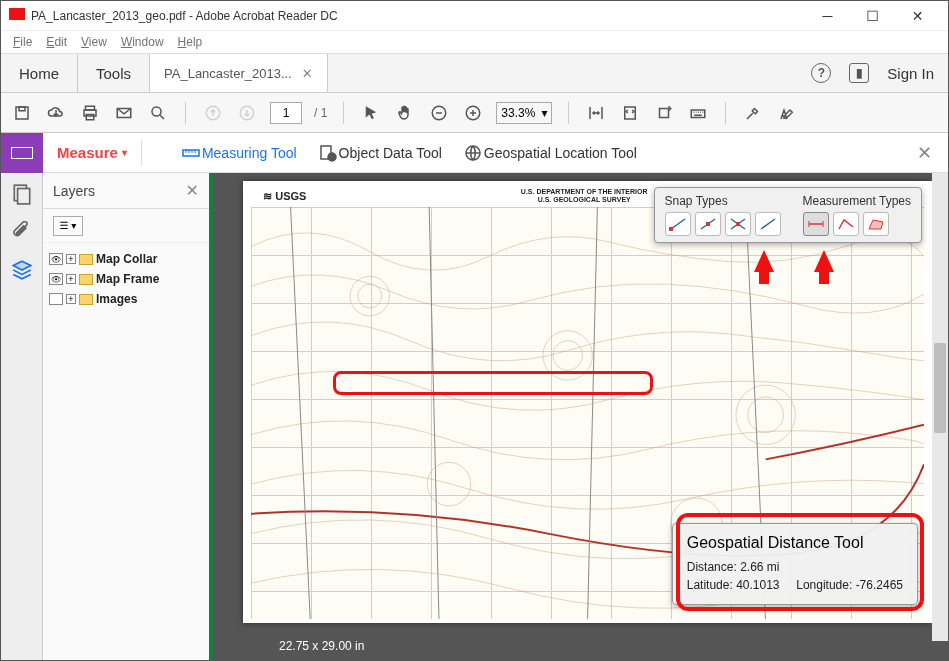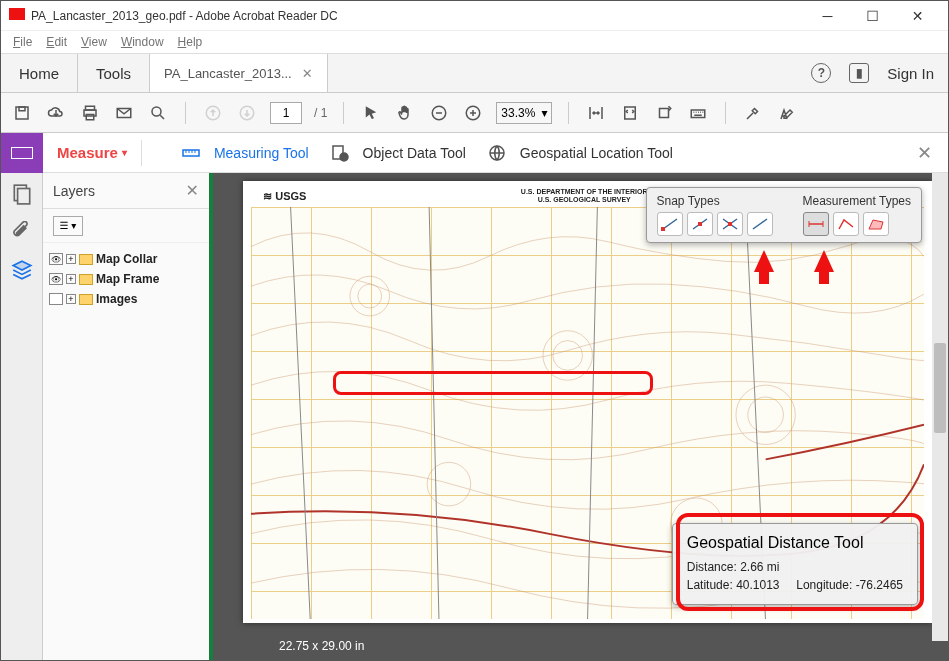--- a/index.html
+++ b/index.html
@@ -39,21 +39,21 @@
 .toolbar .zoomsel{height:22px;border:1px solid #aaa;font-size:12px;padding:0 4px;display:flex;align-items:center;gap:6px;}
 .toolbar svg{width:18px;height:18px;}
 
 
 .measurebar{height:40px;background:#fff;border-bottom:1px solid #ddd;display:flex;align-items:center;}
 .measurebar .purple{width:42px;height:40px;background:#8a3db6;display:flex;align-items:center;justify-content:center;}
 .measurebar .purple .ruler{width:22px;height:12px;border:1.5px solid #fff;position:relative;}
 .measurebar .label{font-size:15px;color:#ef4444;padding:0 14px;display:flex;align-items:center;gap:4px;font-weight:bold;}
 .measurebar .label .caret{font-size:10px;}
 .measurebar .tools{display:flex;gap:22px;margin-left:40px;align-items:center;}
-.measurebar .tool{display:flex;align-items:center;gap:14px;font-size:14px;color:#333;}
+.measurebar .tool{display:flex;align-items:center;gap:2px;font-size:14px;color:#333;}
 .measurebar .tool.active{color:#1a73e8;}
 .measurebar .tool .ic{width:18px;height:18px;display:inline-block;}
 .measurebar .closex{margin-left:auto;margin-right:16px;font-size:18px;color:#888;}
 
 
 .body{display:flex;height:488px;}
 .leftrail{width:42px;background:#eee;border-right:1px solid #ccc;display:flex;flex-direction:column;align-items:center;padding-top:10px;gap:16px;}
 .leftrail .lbtn{width:22px;height:22px;display:flex;align-items:center;justify-content:center;color:#666;}
 .leftrail .lbtn.active{color:#1a73e8;}
 
@@ -82,21 +82,21 @@
 .mapbody .grid{position:absolute;inset:0;background-image:linear-gradient(#e0b040 1px,transparent 1px),linear-gradient(90deg,#e0b040 1px,transparent 1px);background-size:60px 48px;opacity:0.6;}
 .mapbody .contour{position:absolute;inset:0;}
 
 
 .redbox{position:absolute;border:3px solid #e11;border-radius:8px;}
 .arrowup{position:absolute;width:0;height:0;border-left:10px solid transparent;border-right:10px solid transparent;border-bottom:22px solid #e11;}
 .arrowup::after{content:"";position:absolute;top:20px;left:-5px;width:10px;height:14px;background:#e11;}
 
 
 .popup{position:absolute;top:6px;right:10px;background:#f0f0f0;border:1px solid #999;border-radius:4px;padding:6px 10px;box-shadow:0 2px 6px rgba(0,0,0,0.3);}
-.popup .row{display:flex;gap:30px;}
+.popup .row{display:flex;gap:22px;}
 .popup .grp .title{font-size:12px;color:#333;margin-bottom:4px;}
 .popup .grp .btns{display:flex;gap:4px;}
 .popup .pb{width:26px;height:24px;background:#fff;border:1px solid #bbb;border-radius:3px;display:flex;align-items:center;justify-content:center;}
 .popup .pb.sel{background:#ddd;border-color:#888;}
 
 
 .geo{position:absolute;right:14px;bottom:18px;background:rgba(240,240,240,0.96);border:1px solid #999;border-radius:4px;padding:10px 14px;box-shadow:0 2px 6px rgba(0,0,0,0.3);min-width:230px;}
 .geo .gt{font-weight:normal;font-size:16px;margin-bottom:6px;}
 .geo .gr{font-size:12px;color:#222;line-height:1.5;}
 .geo .gr span.k{display:inline-block;}

